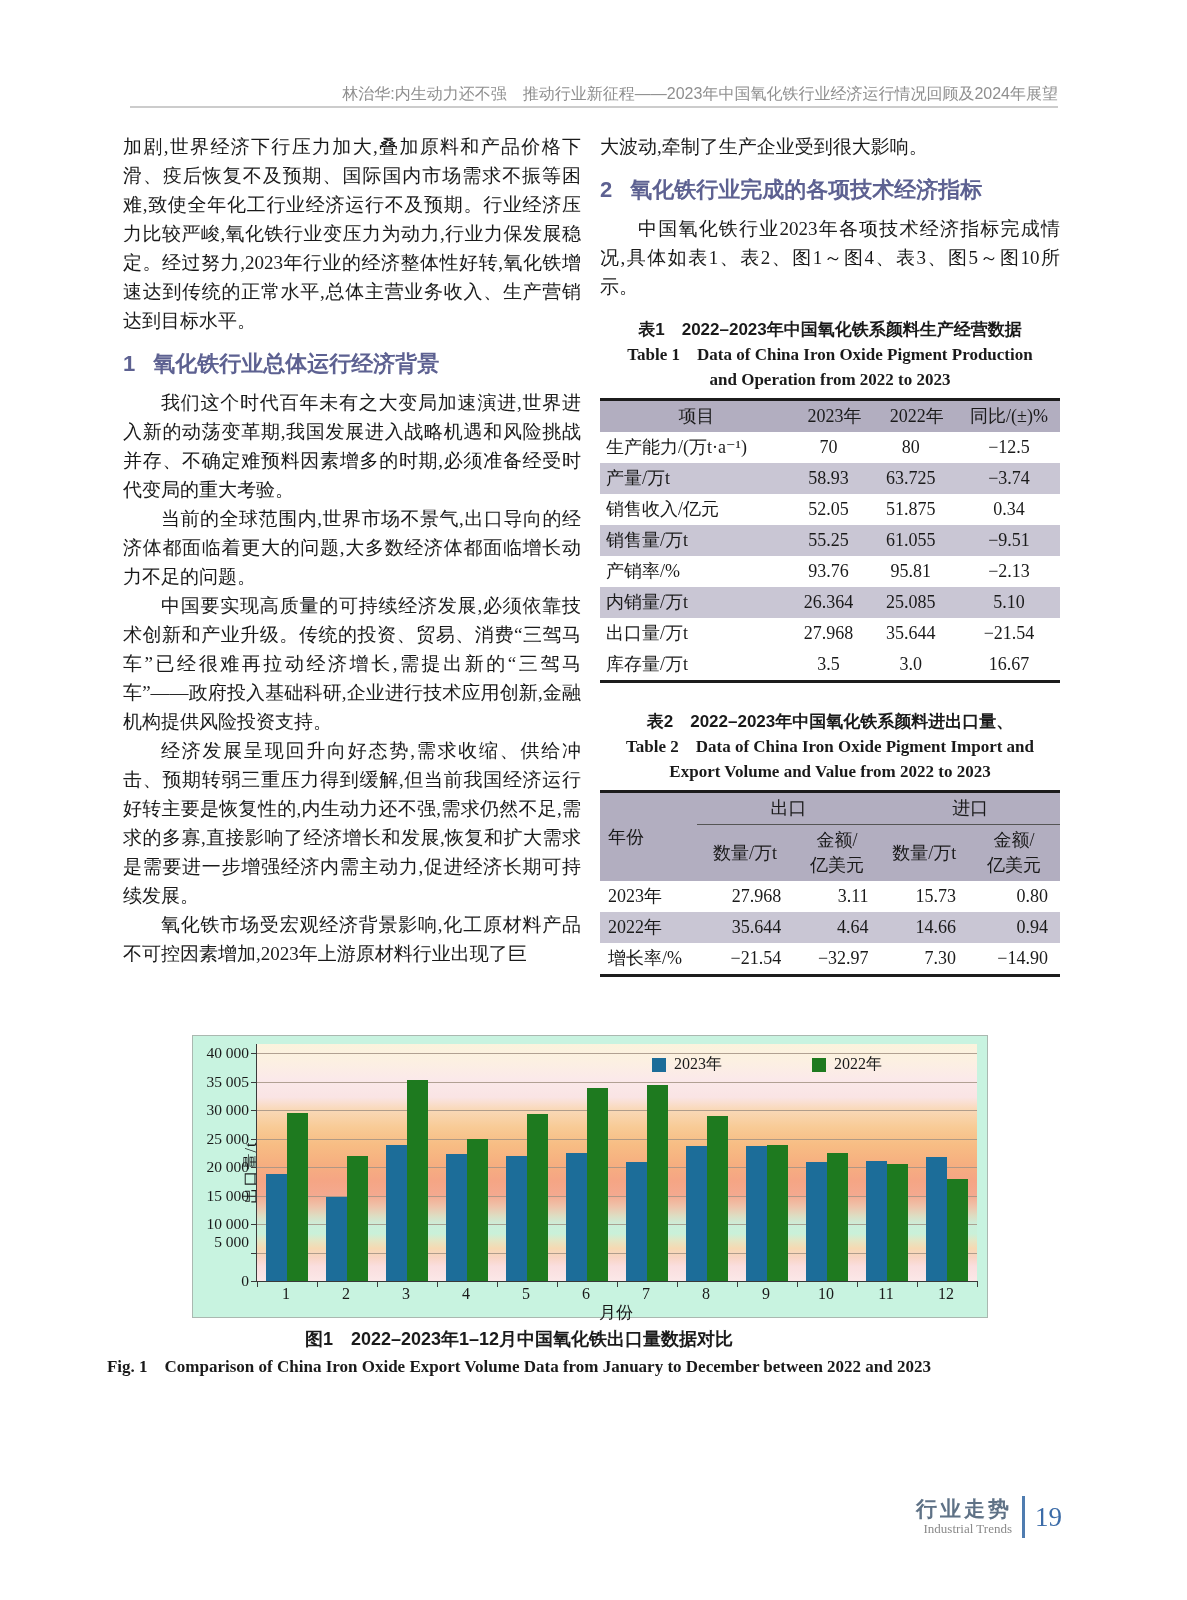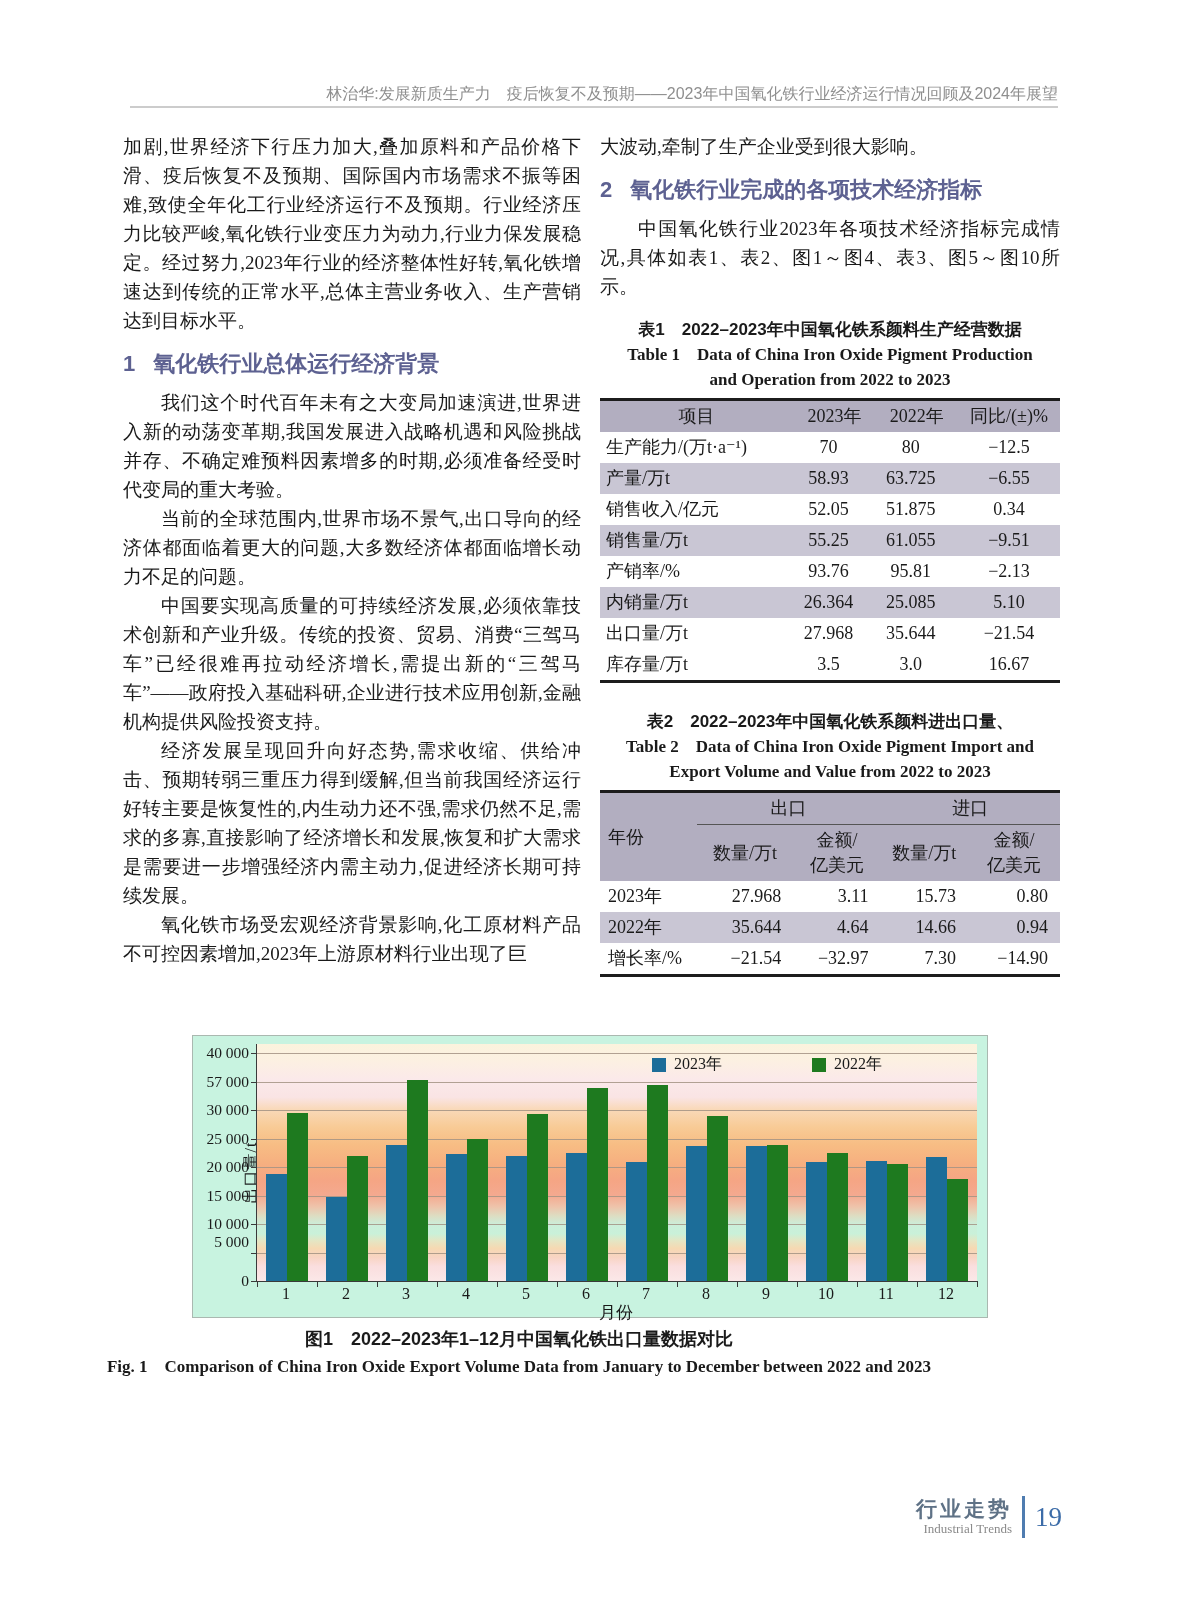--- a/index.html
+++ b/index.html
@@ -77,21 +77,21 @@
         font-size:21px;letter-spacing:3px;color:#5f7286;line-height:24px;}
   .footer .en{font-size:13px;color:#8a8a8a;line-height:16px;}
   .footer .vbar{width:3px;height:42px;background:#4f7cb0;margin-right:10px;}
   .footer .pagenum{font-size:27px;color:#3c6ca8;}
 </style>
 </head>
 <body>
 
 <div class="page">
 
-  <div class="running-head">林治华:发展新质生产力　疫后恢复不及预期——2023年中国氧化铁行业经济运行情况回顾及2024年展望</div>
+  <div class="running-head">林治华:内生动力还不强　推动行业新征程——2023年中国氧化铁行业经济运行情况回顾及2024年展望</div>
   <div class="head-rule"></div>
 
   <div class="col col-left">
     <p class="par no-indent">加剧,世界经济下行压力加大,叠加原料和产品价格下滑、疫后恢复不及预期、国际国内市场需求不振等困难,致使全年化工行业经济运行不及预期。行业经济压力比较严峻,氧化铁行业变压力为动力,行业力保发展稳定。经过努力,2023年行业的经济整体性好转,氧化铁增速达到传统的正常水平,总体主营业务收入、生产营销达到目标水平。</p>
     <div class="section-head">
       <span class="sec-num">1</span><span>氧化铁行业总体运行经济背景</span>
     </div>
     <p class="par">我们这个时代百年未有之大变局加速演进,世界进入新的动荡变革期,我国发展进入战略机遇和风险挑战并存、不确定难预料因素增多的时期,必须准备经受时代变局的重大考验。</p>
     <p class="par">当前的全球范围内,世界市场不景气,出口导向的经济体都面临着更大的问题,大多数经济体都面临增长动力不足的问题。</p>
     <p class="par">中国要实现高质量的可持续经济发展,必须依靠技术创新和产业升级。传统的投资、贸易、消费“三驾马车”已经很难再拉动经济增长,需提出新的“三驾马车”——政府投入基础科研,企业进行技术应用创新,金融机构提供风险投资支持。</p>
@@ -124,21 +124,21 @@
           <tr>
             <td>生产能力/(万t·a⁻¹)</td>
             <td>70</td>
             <td>80</td>
             <td>−12.5</td>
           </tr>
           <tr class="shade">
             <td>产量/万t</td>
             <td>58.93</td>
             <td>63.725</td>
-            <td>−6.55</td>
+            <td>−3.74</td>
           </tr>
           <tr>
             <td>销售收入/亿元</td>
             <td>52.05</td>
             <td>51.875</td>
             <td>0.34</td>
           </tr>
           <tr class="shade">
             <td>销售量/万t</td>
             <td>55.25</td>
@@ -225,21 +225,21 @@
 
   <div class="figure" id="figure1">
     <div class="yaxis-labels" id="yaxis-labels">
         <div class="ylab" style="top: 229px;">0</div>
         <div class="ylab" style="top: 190px;">5 000</div>
         <div class="ylab" style="top: 172px;">10 000</div>
         <div class="ylab" style="top: 143.5px;">15 000</div>
         <div class="ylab" style="top: 115px;">20 000</div>
         <div class="ylab" style="top: 86.5px;">25 000</div>
         <div class="ylab" style="top: 58px;">30 000</div>
-        <div class="ylab" style="top: 29.5px;">57 000</div>
+        <div class="ylab" style="top: 29.5px;">35 005</div>
         <div class="ylab" style="top: 1px;">40 000</div>
       </div>
     <div class="axis-title-y">出口量/t</div>
     <div class="plot" id="plot">
         <div class="ytickmark" style="top: 237px;"></div>
         <div class="gridline" style="top: 208.5px;"></div>
         <div class="ytickmark" style="top: 208.5px;"></div>
         <div class="gridline" style="top: 180px;"></div>
         <div class="ytickmark" style="top: 180px;"></div>
         <div class="gridline" style="top: 151.5px;"></div>

